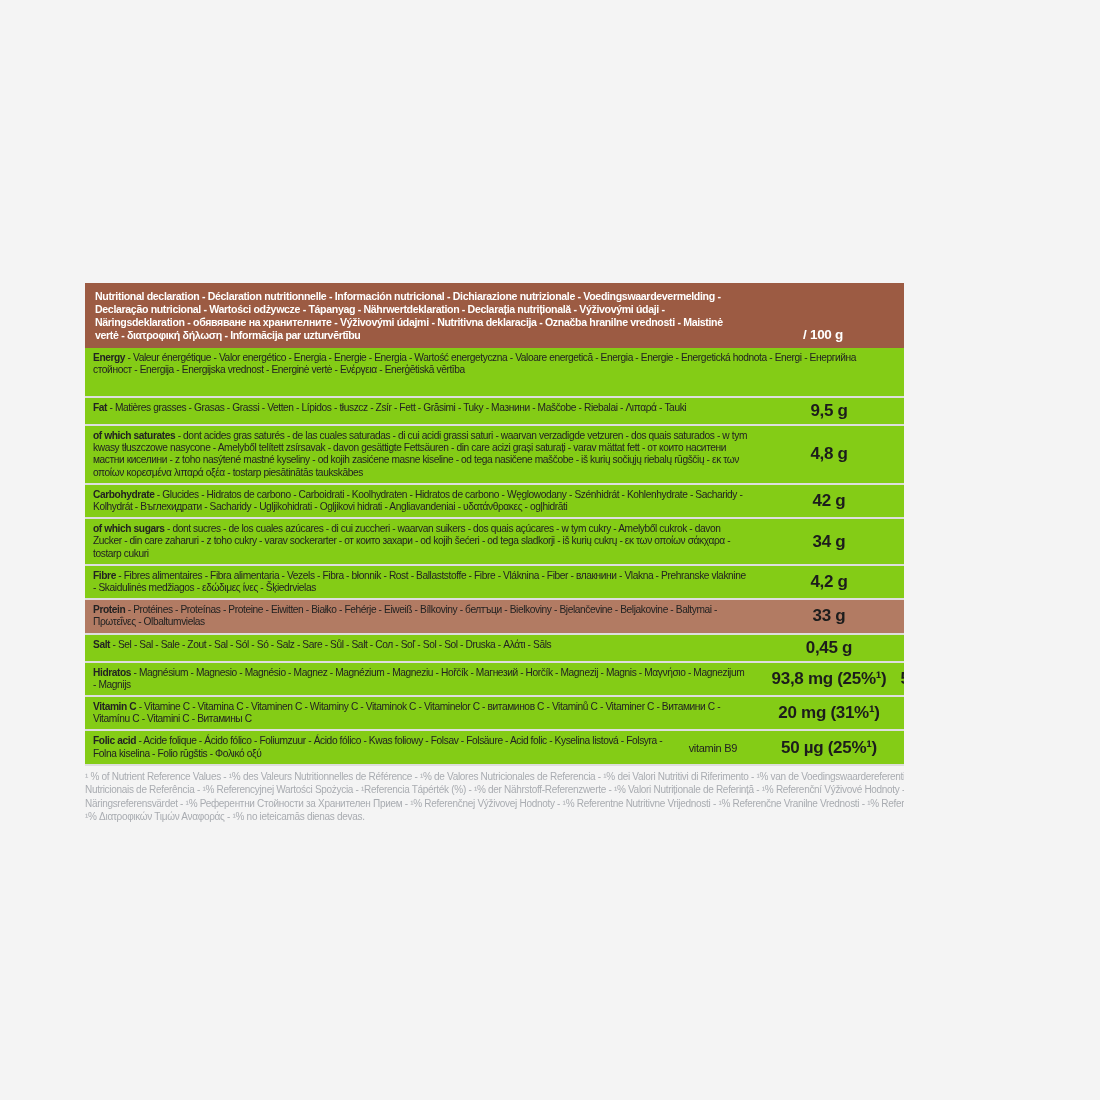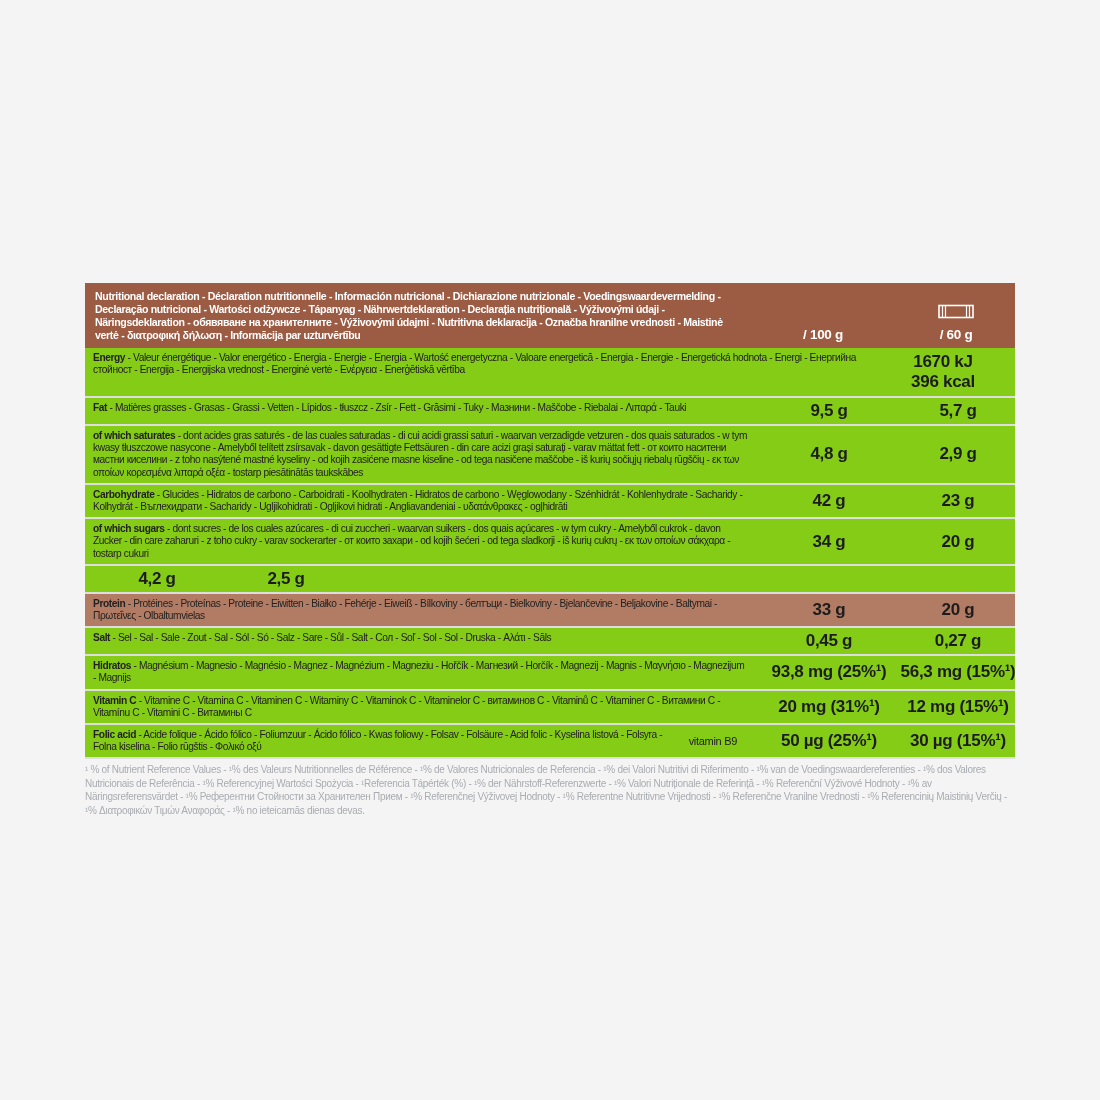--- a/index.html
+++ b/index.html
@@ -2,21 +2,21 @@
 <html><head>
 <meta charset="utf-8">
 <style>
   html,body{margin:0;padding:0;}
   body{
     width:1100px;height:1100px;
     background:#f4f4f4;
     font-family:"Liberation Sans", sans-serif;
     -webkit-font-smoothing:antialiased;
   }
-  .stage{position:relative;width:1100px;height:1100px;overflow:hidden;}
+  .stage{position:relative;width:904px;height:1100px;overflow:hidden;}
   .panel{position:absolute;left:85px;top:283px;width:930px;}
 
   
   .ntable{width:930px;background:#ffffff;}
   .thead{
     display:flex;align-items:stretch;
     background:#9c5b43;color:#ffffff;
     min-height:62px;
   }
   .headtitle{
@@ -133,20 +133,21 @@
         <div class="vcell v60">23 g</div>
       </div>
 
       <div class="trow">
         <div class="lcell"><span class="term">of which sugars</span><span> - dont sucres - de los cuales azúcares - di cui zuccheri - waarvan suikers - dos quais açúcares - w tym cukry - Amelyből cukrok - davon Zucker - din care zaharuri - z toho cukry - varav sockerarter - от които захари - od kojih šećeri - od tega sladkorji - iš kurių cukrų - εκ των οποίων σάκχαρα - tostarp cukuri</span></div>
         <div class="vcell v100">34 g</div>
         <div class="vcell v60">20 g</div>
       </div>
 
       <div class="trow">
+        <div class="lcell"><span class="term">Fibre</span><span> - Fibres alimentaires - Fibra alimentaria - Vezels - Fibra - błonnik - Rost - Ballaststoffe - Fibre - Vláknina - Fiber - влакнини - Vlakna - Prehranske vlaknine - Skaidulinės medžiagos - εδώδιμες ίνες - Šķiedrvielas</span></div>
         <div class="vcell v100">4,2 g</div>
         <div class="vcell v60">2,5 g</div>
       </div>
 
       <div class="trow highlight">
         <div class="lcell"><span class="term">Protein</span><span> - Protéines - Proteínas - Proteine - Eiwitten - Białko - Fehérje - Eiweiß - Bílkoviny - белтъци - Bielkoviny - Bjelančevine - Beljakovine - Baltymai - Πρωτεΐνες - Olbaltumvielas</span></div>
         <div class="vcell v100">33 g</div>
         <div class="vcell v60">20 g</div>
       </div>
 

